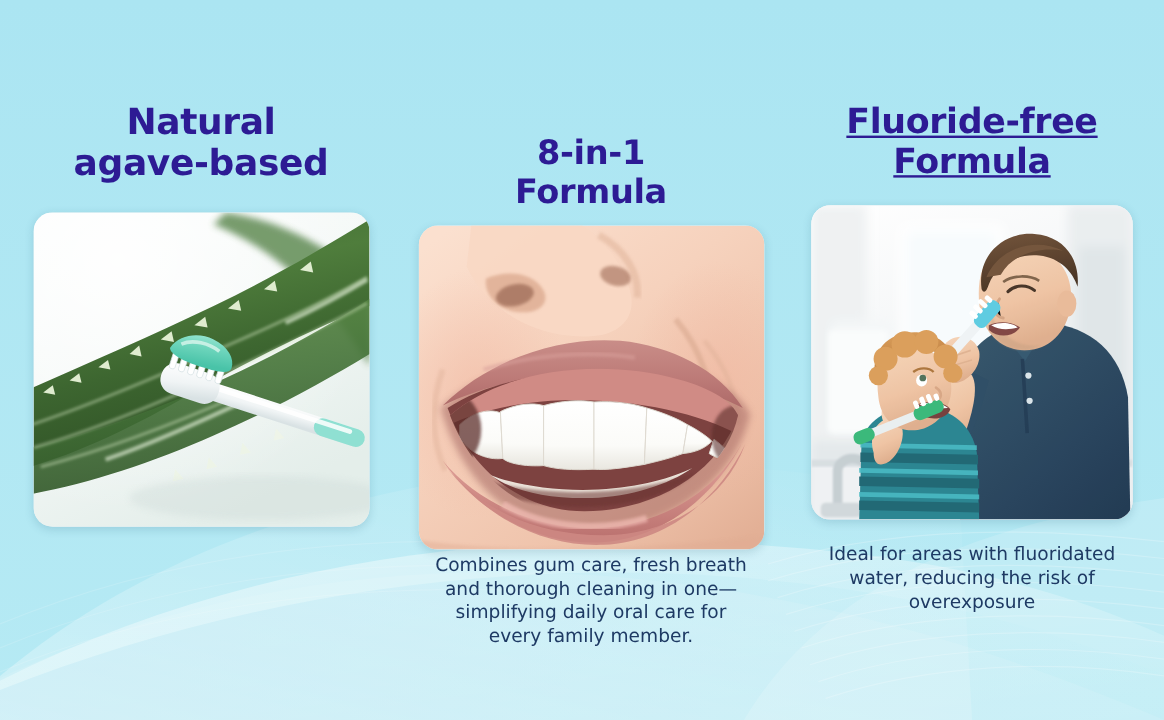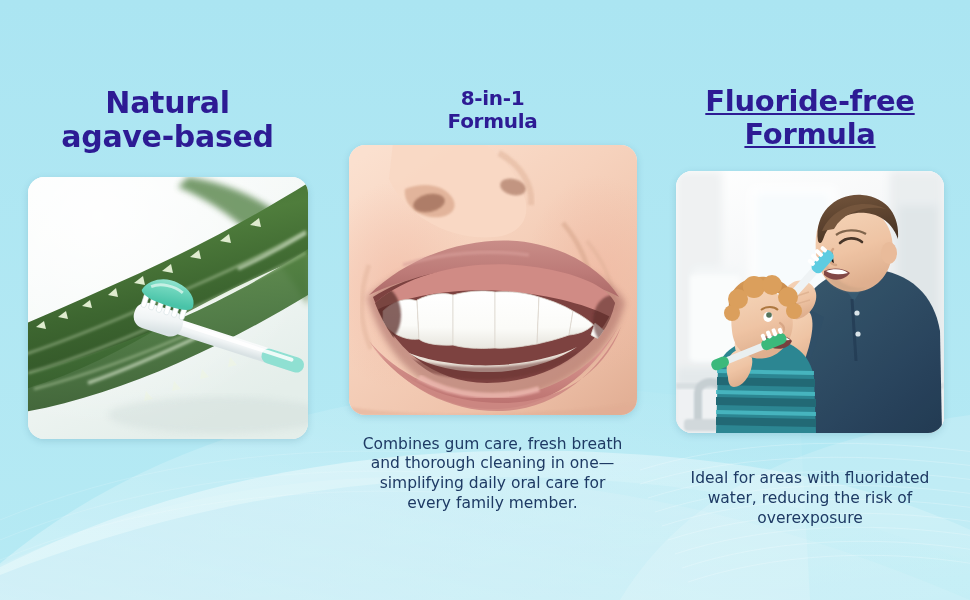--- a/index.html
+++ b/index.html
@@ -72,22 +72,22 @@
     white-space: pre-line;
     font-family: "DejaVu Sans", sans-serif;
   }
 
   .col-0 .heading {
     font-size: 30px;
     margin-top: 86px;
     width: 300px;
   }
   .col-1 .heading {
-    font-size: 20px;
-    margin-top: 87px;
+    font-size: 28px;
+    margin-top: 112px;
     width: 290px;
   }
   .col-2 .heading {
     font-size: 29px;
     margin-top: 85px;
     width: 300px;
     text-decoration: underline;
   }
 
   
@@ -106,22 +106,22 @@
   
   .caption {
     color: #1e3a64;
     text-align: center;
     line-height: 1.28;
     white-space: pre-line;
     font-family: "DejaVu Sans", sans-serif;
   }
 
   .col-0 .caption { font-size: 15.5px; margin-top: 20px; width: 272px; }
-  .col-1 .caption { font-size: 15.5px; margin-top: 20px; width: 294px; }
-  .col-2 .caption { font-size: 15.5px; margin-top: 36px; width: 286px; }
+  .col-1 .caption { font-size: 15.5px; margin-top: 4px; width: 294px; }
+  .col-2 .caption { font-size: 15.5px; margin-top: 20px; width: 286px; }
 
   
   .photo svg { display: block; width: 100%; height: 100%; }
 </style>
 </head>
 <body>
 
 <div id="banner">
 
   <svg id="bg-waves" viewBox="0 0 970 600" preserveAspectRatio="none">

